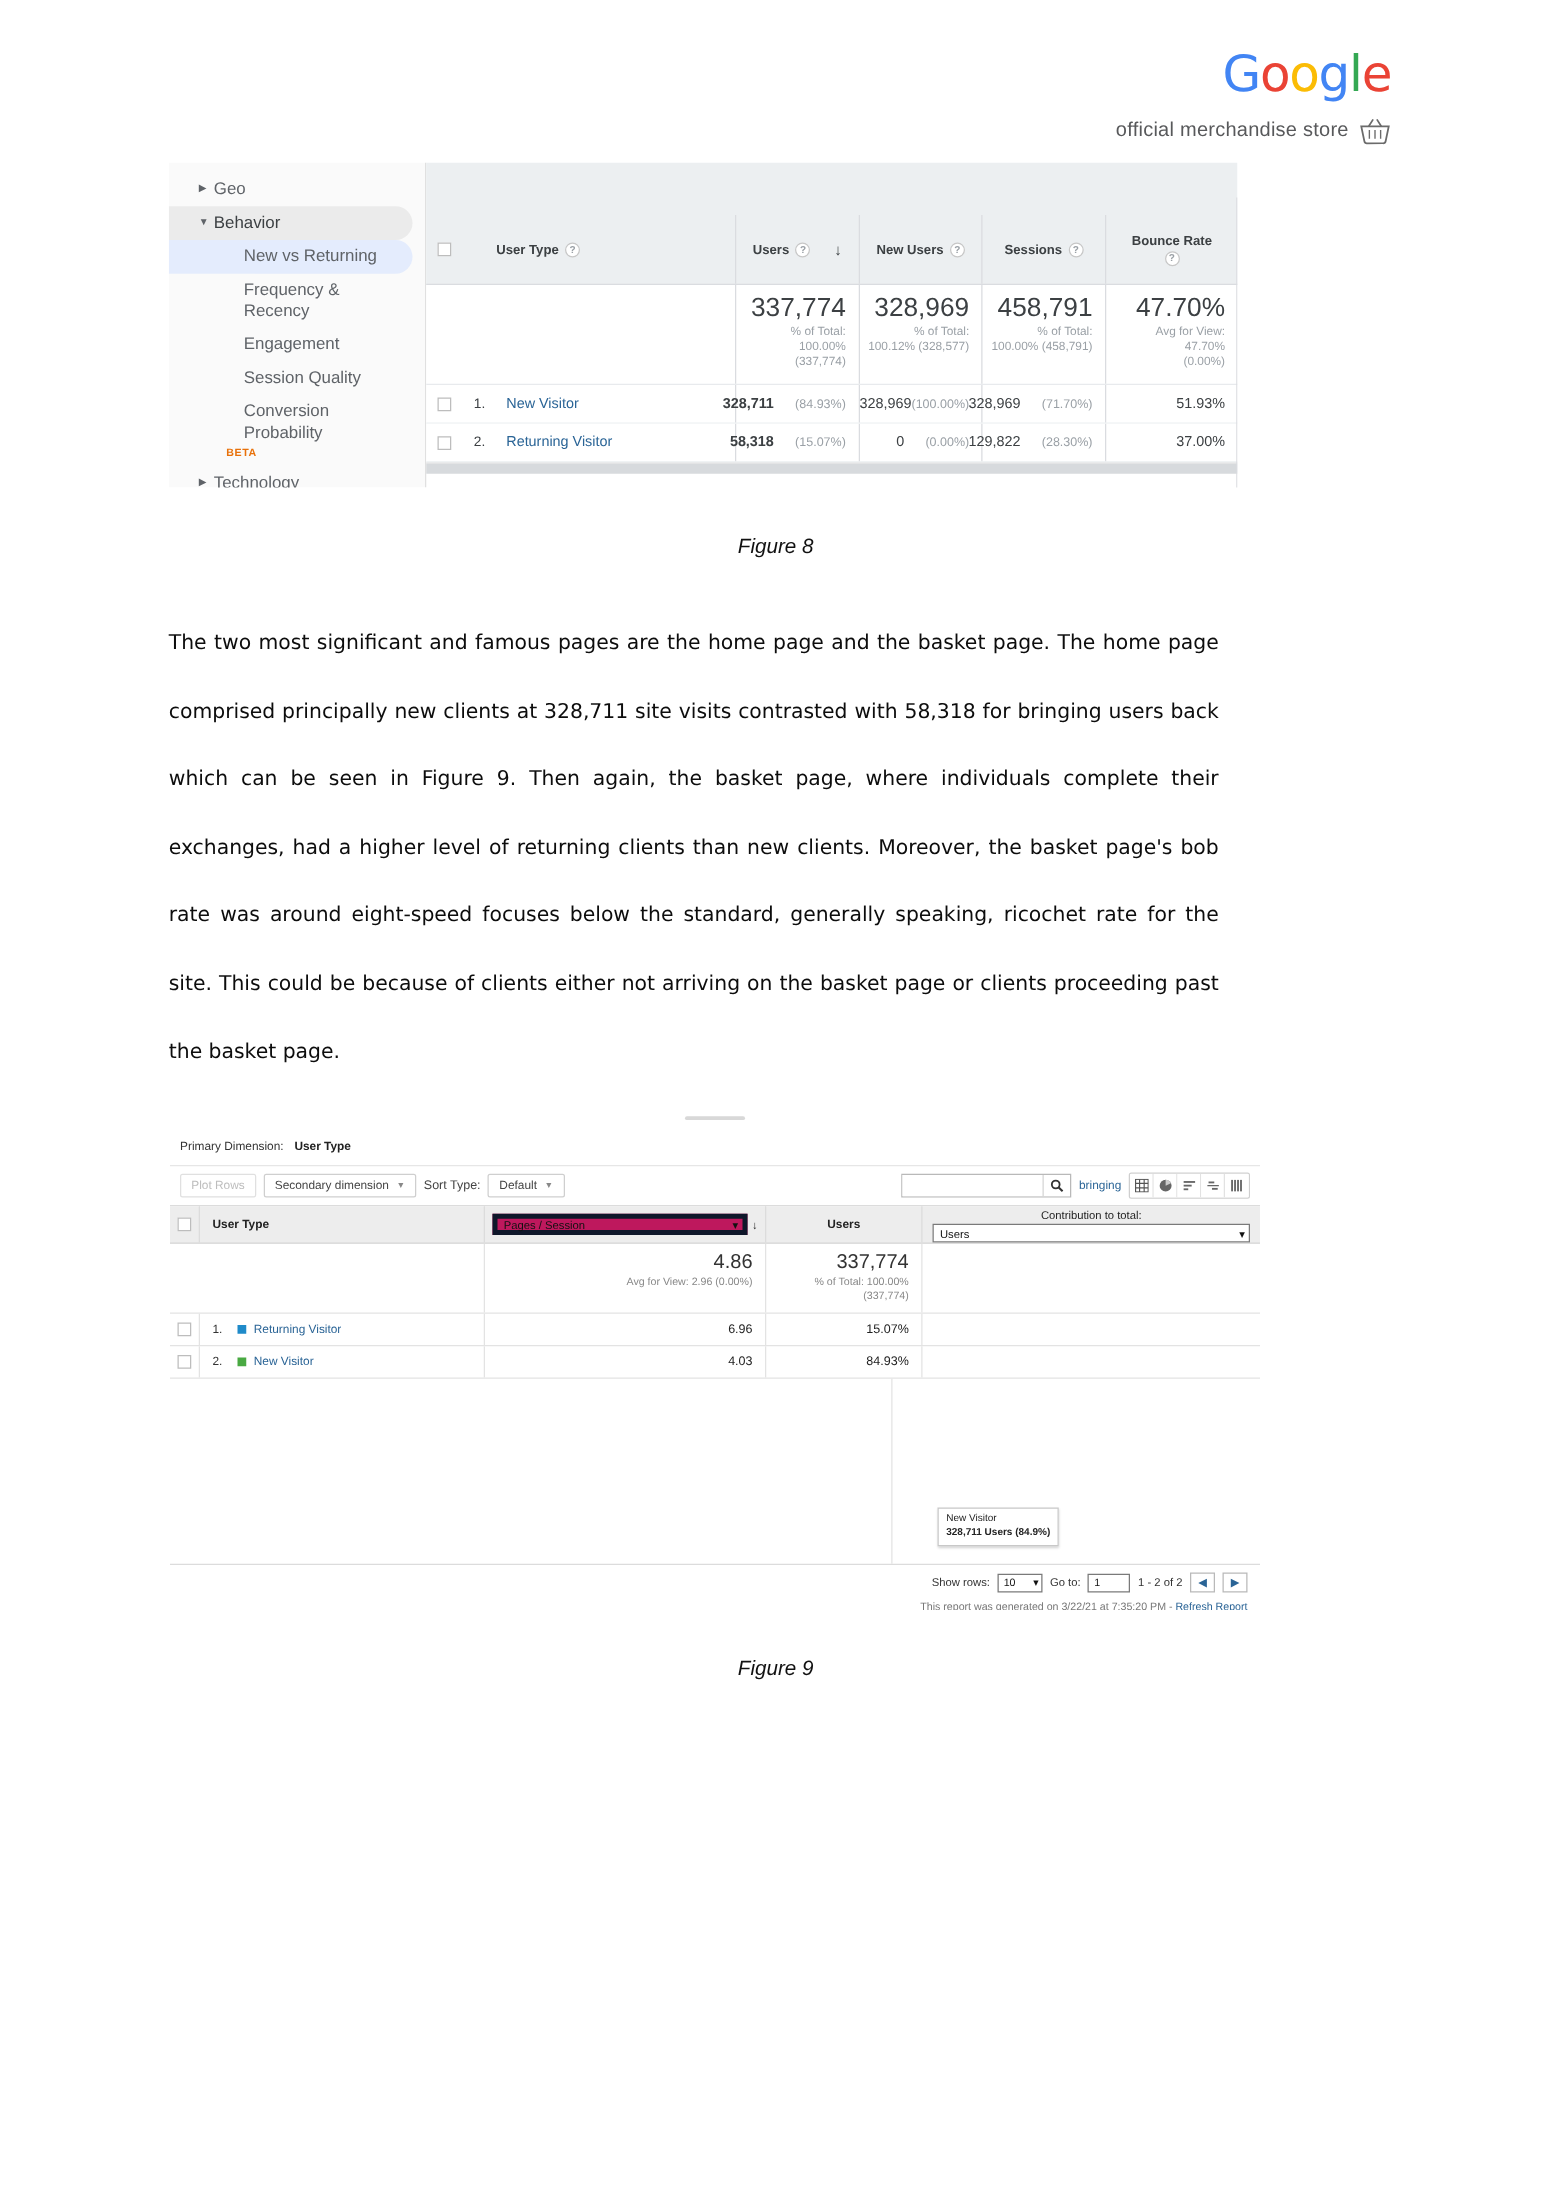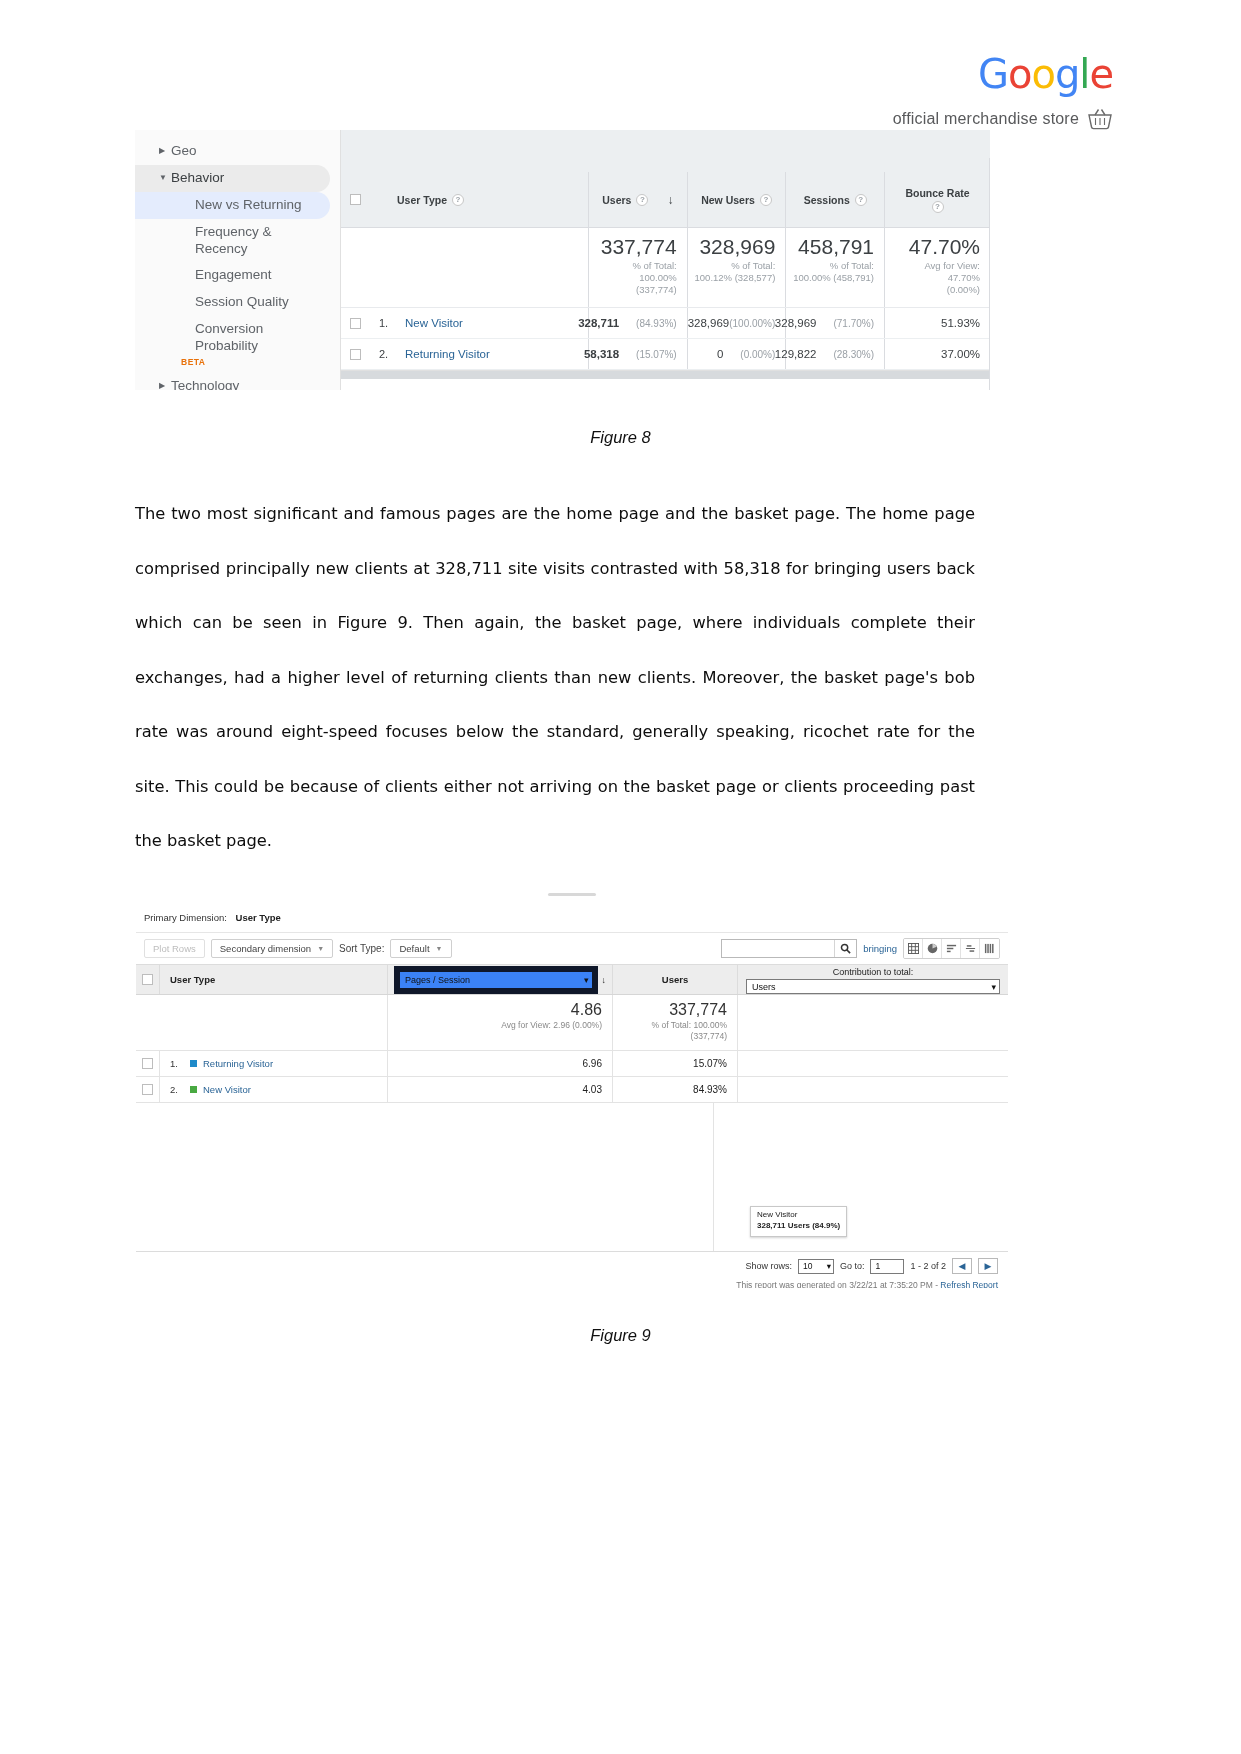--- a/index.html
+++ b/index.html
@@ -22,21 +22,20 @@
     text-align: right;
     width: 320px;
   }
   .g-logo {
     font-family: "DejaVu Sans", sans-serif;
     font-size: 40px;
     letter-spacing: -1px;
     line-height: 1;
     font-weight: 400;
     text-align: right;
-    margin-top: 14px;
   }
   .g-logo span { display: inline; }
   .g-b { color: #4285F4; }
   .g-r { color: #EA4335; }
   .g-y { color: #FBBC05; }
   .g-g { color: #34A853; }
   .brand-sub {
     margin-top: 14px;
     font-size: 16px;
     color: #58595b;
@@ -238,21 +237,21 @@
   .vi:last-child { border-right: 0; }
 
   .f9-table { border-top: 1px solid #dcdcdc; }
   .f9-hrow { display: flex; height: 30px; background: #ededed; border-bottom: 1px solid #d6d6d6; align-items: stretch; }
   .f9-chk { flex: 0 0 24px; display:flex; align-items:center; justify-content:center; border-right: 1px solid #dcdcdc;}
   .f9-dim { flex: 0 0 228px; display:flex; align-items:center; padding-left: 10px; font-weight: 700; font-size: 9.5px;
             border-right: 1px solid #dcdcdc; }
   .f9-sel { flex: 0 0 225px; display:flex; align-items:center; gap: 4px; padding: 0 6px;
             border-right: 1px solid #dcdcdc; }
   .f9-select {
-    flex: 1 1 auto; height: 28px; border: 6px solid #0f172a; background: #3b82f6; font-size: 9px;
+    flex: 1 1 auto; height: 17px; border: 4px solid #0f172a; background: #be185d; font-size: 9px;
     display: flex; align-items: center; justify-content: space-between; padding: 0 3px 0 5px; color: #111;
   }
   .f9-users { flex: 0 0 125px; display:flex; align-items:center; justify-content:center;
               font-weight: 700; font-size: 9.5px; border-right: 1px solid #dcdcdc; }
   .f9-contrib { flex: 1 1 auto; padding: 2px 8px 0 8px; }
   .contrib-title { text-align: center; font-size: 9px; color: #222; }
   .contrib-select {
     margin-top: 2px; height: 15px; border: 1px solid #7a7a7a; background: #fff; font-size: 9px;
     display: flex; align-items: center; justify-content: space-between; padding: 0 3px 0 5px; color: #111;
   }

